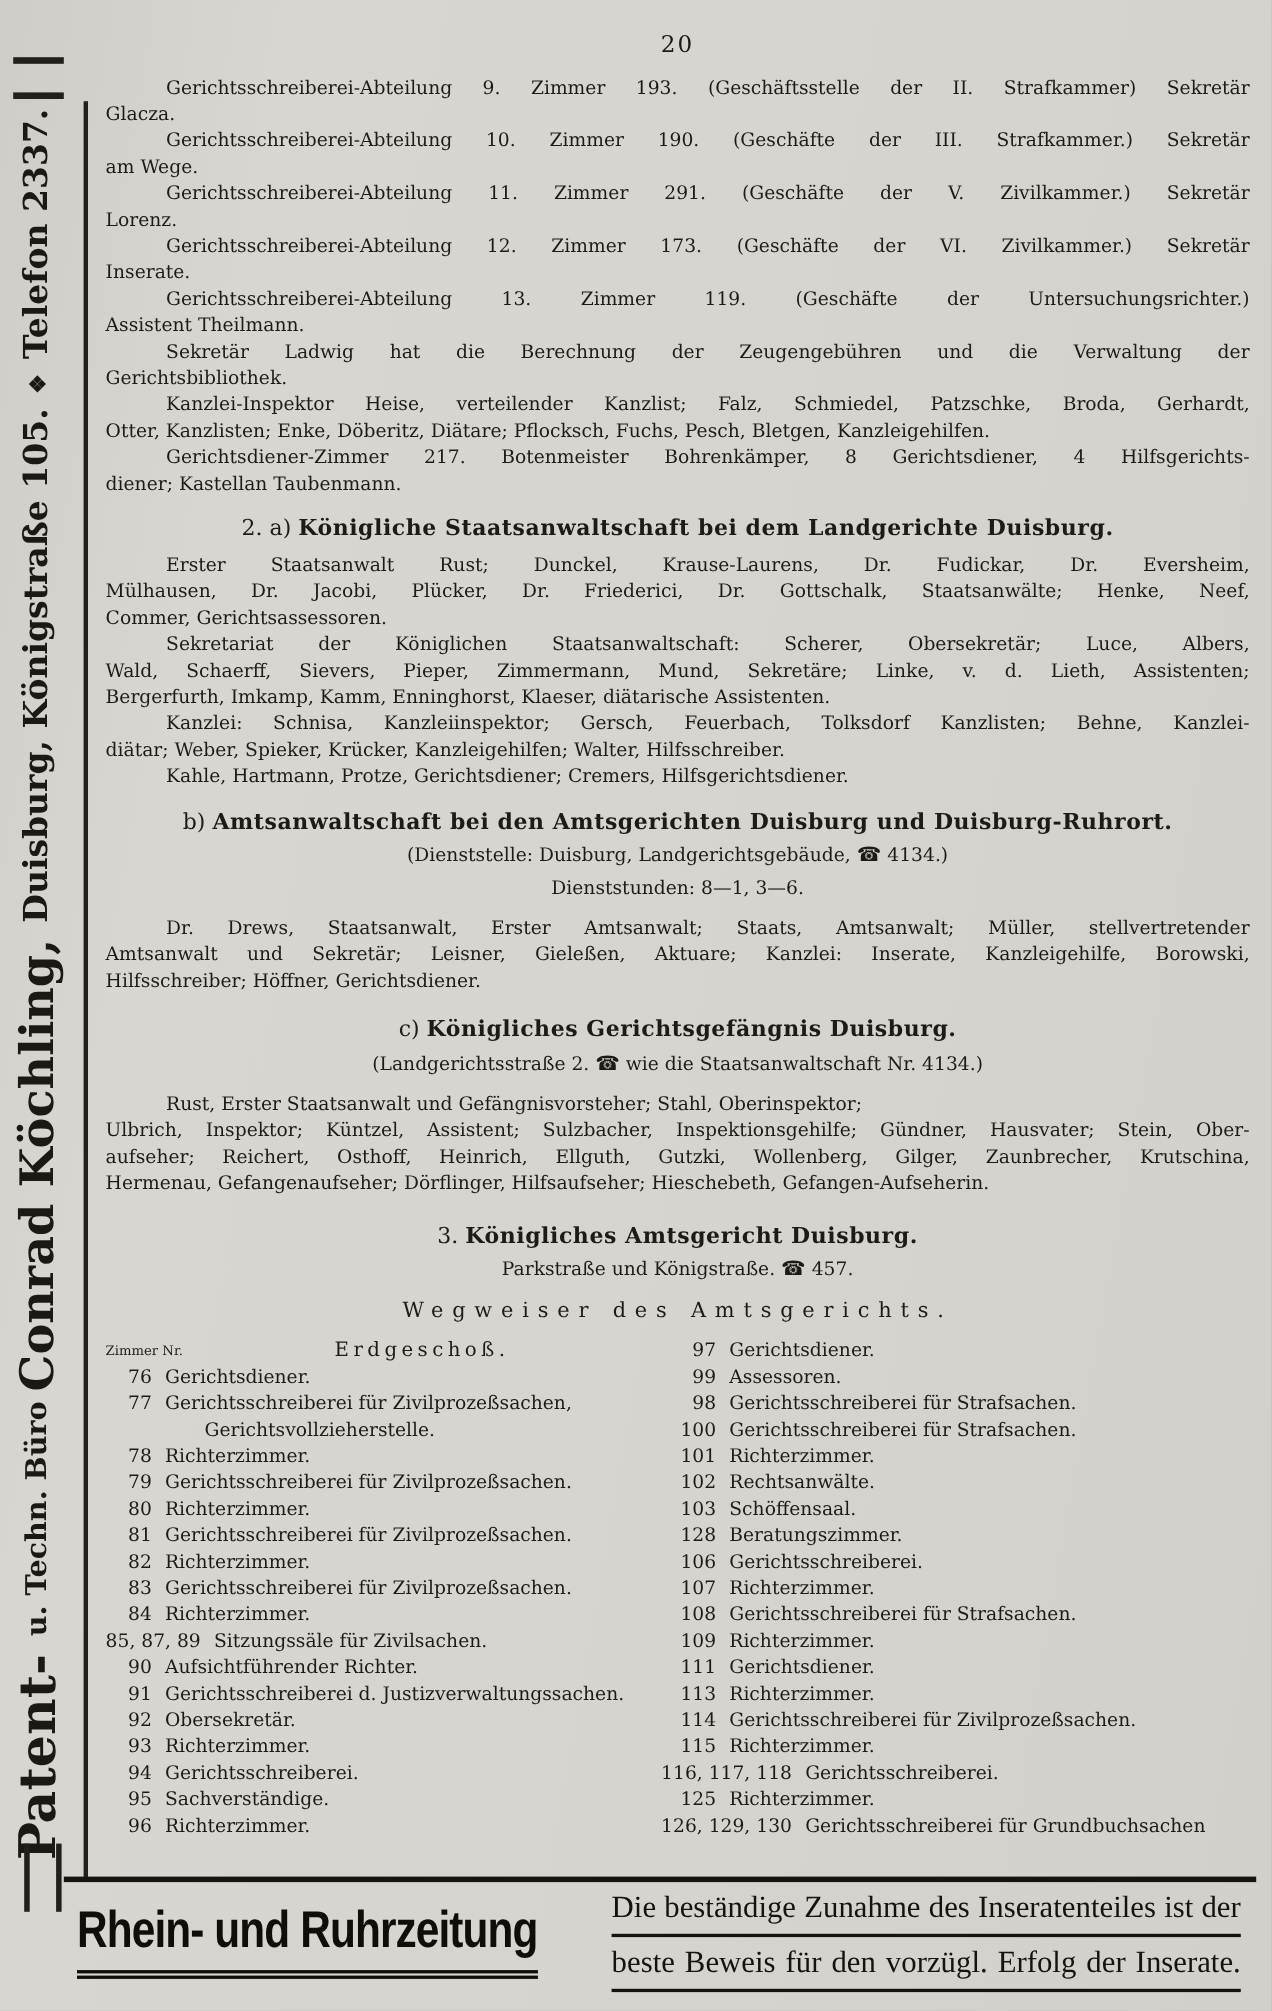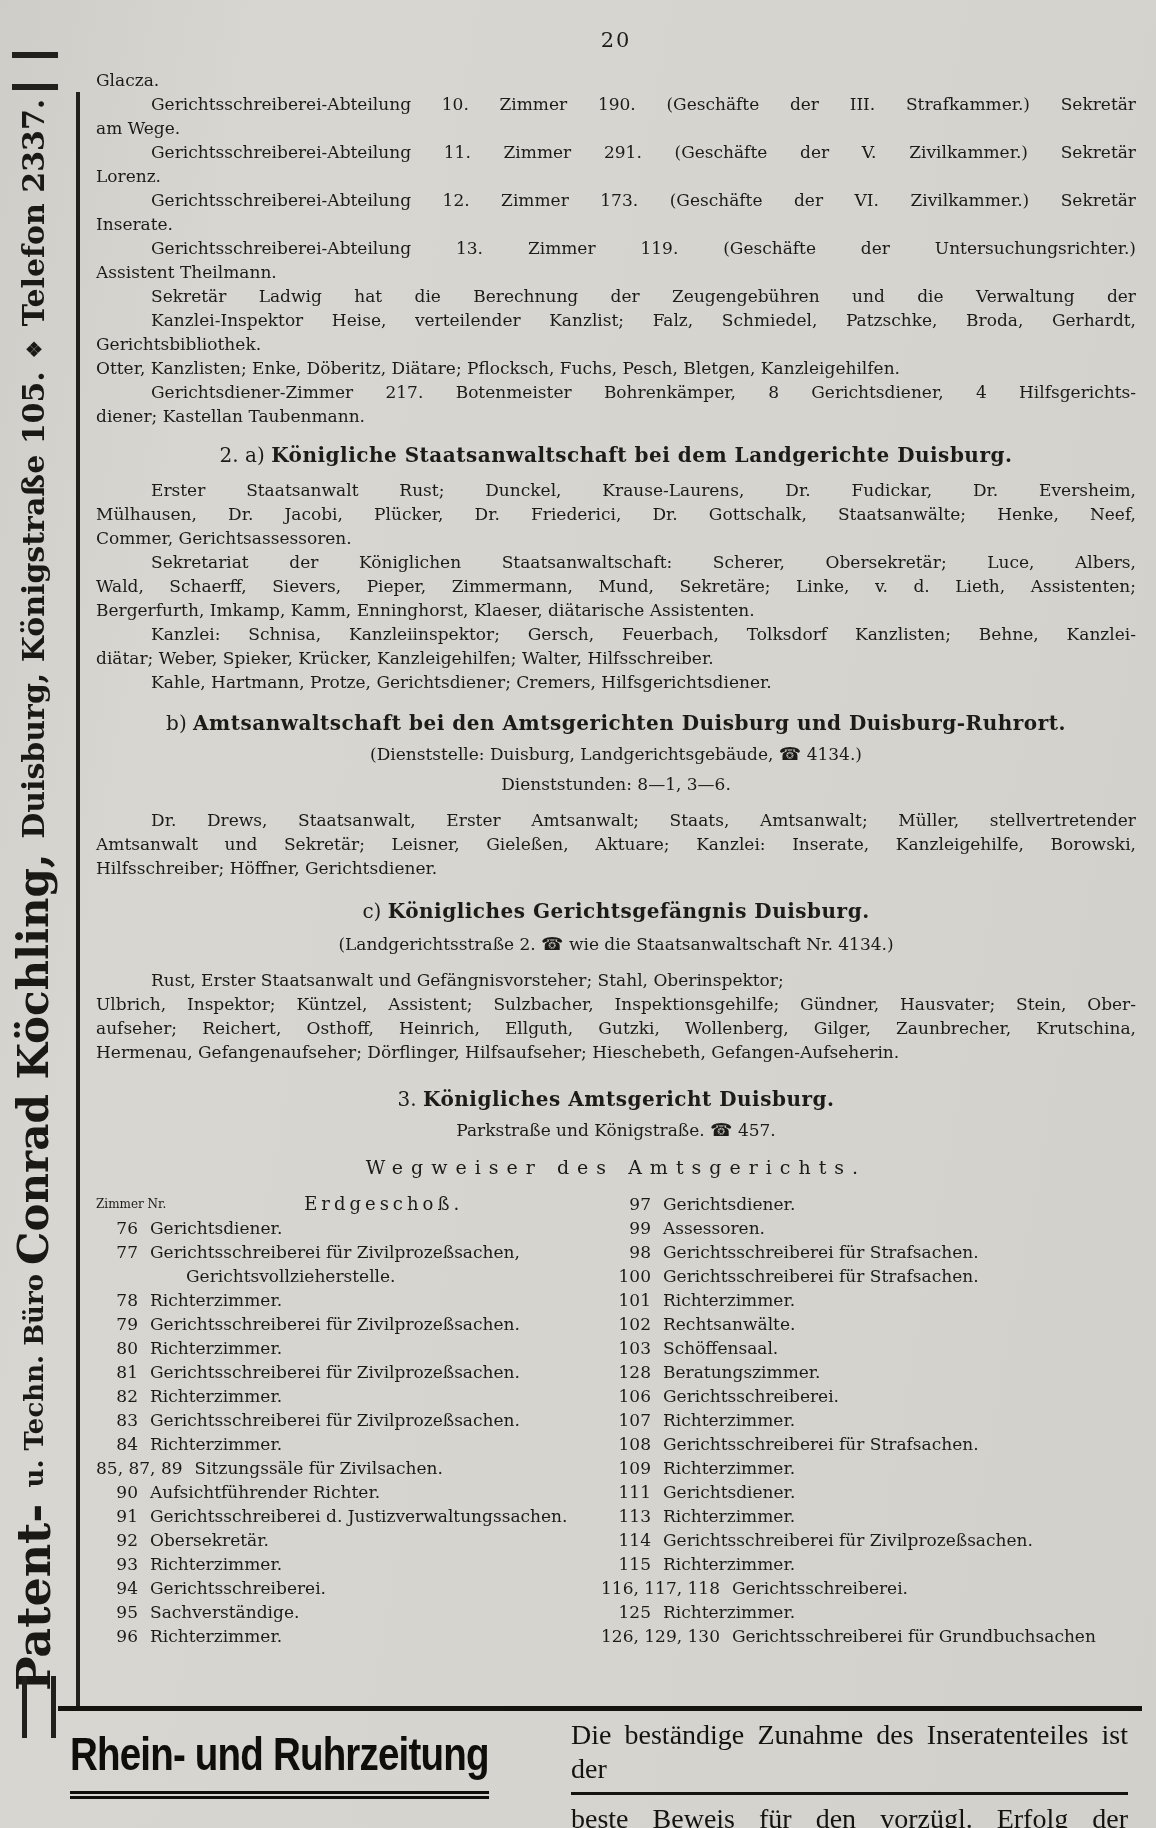--- a/index.html
+++ b/index.html
@@ -65,21 +65,21 @@
   .whead{display:flex;}
   .whead .zn{font-size:12px;}
   .whead .floor{flex:1;text-align:center;letter-spacing:4px;font-size:18px;}
   .wrow{display:flex;}
   .wnum{min-width:42px;text-align:right;margin-right:12px;white-space:nowrap;}
   .wcol-right .wnum{min-width:50px;}
   .wrow.cont .wlabel{padding-left:36px;}
   .wlabel{white-space:nowrap;}
   
   .bottom-rule{position:absolute;left:58px;right:14px;top:1706px;height:5px;background:#15140f;}
-  .footer-ad{position:absolute;left:70px;right:28px;top:1718px;height:100px;display:flex;align-items:flex-start;gap:15px;}
+  .footer-ad{position:absolute;left:70px;right:28px;top:1718px;height:100px;display:flex;align-items:flex-start;}
   .brand-wrap{width:470px;padding-top:8px;}
   .brand{
     display:inline-block;
     font-family:"Liberation Sans", sans-serif;font-weight:bold;
     font-size:47px;letter-spacing:-1px;color:#0f0e0a;
     transform:scaleX(.82);transform-origin:left center;
     border-bottom:8px double #0f0e0a;padding-bottom:10px;white-space:nowrap;
   }
   .ad-lines{flex:1;padding-left:16px;}
   .ad-line{
@@ -99,32 +99,33 @@
     <div class="mark-bottom"></div>
     <div class="sidebar-rule"></div>
   </aside>
 
   <main class="content">
 
     <div class="page-number">20</div>
 
     <section class="pblock intro">
 
+    <div class="pline ij">Gerichtsschreiberei-Abteilung 9. Zimmer 193. (Geschäftsstelle der II. Strafkammer) Sekretär</div>
         <div class="pline l">Glacza.</div>
         <div class="pline ij">Gerichtsschreiberei-Abteilung 10. Zimmer 190. (Geschäfte der III. Strafkammer.) Sekretär</div>
         <div class="pline l">am Wege.</div>
         <div class="pline ij">Gerichtsschreiberei-Abteilung 11. Zimmer 291. (Geschäfte der V. Zivilkammer.) Sekretär</div>
         <div class="pline l">Lorenz.</div>
         <div class="pline ij">Gerichtsschreiberei-Abteilung 12. Zimmer 173. (Geschäfte der VI. Zivilkammer.) Sekretär</div>
         <div class="pline l">Inserate.</div>
         <div class="pline ij">Gerichtsschreiberei-Abteilung 13. Zimmer 119. (Geschäfte der Untersuchungsrichter.)</div>
         <div class="pline l">Assistent Theilmann.</div>
         <div class="pline ij">Sekretär Ladwig hat die Berechnung der Zeugengebühren und die Verwaltung der</div>
+        <div class="pline l">Gerichtsbibliothek.</div>
         <div class="pline ij">Kanzlei-Inspektor Heise, verteilender Kanzlist; Falz, Schmiedel, Patzschke, Broda, Gerhardt,</div>
-        <div class="pline l">Gerichtsbibliothek.</div>
         <div class="pline l">Otter, Kanzlisten; Enke, Döberitz, Diätare; Pflocksch, Fuchs, Pesch, Bletgen, Kanzleigehilfen.</div>
         <div class="pline ij">Gerichtsdiener-Zimmer 217. Botenmeister Bohrenkämper, 8 Gerichtsdiener, 4 Hilfsgerichts-</div>
         <div class="pline l">diener; Kastellan Taubenmann.</div>
       </section>
 
     <h2 class="sec-head h2">
       <span>2.</span>
       <span>a)</span>
       <span class="bf">Königliche Staatsanwaltschaft bei dem Landgerichte Duisburg.</span>
     </h2>

